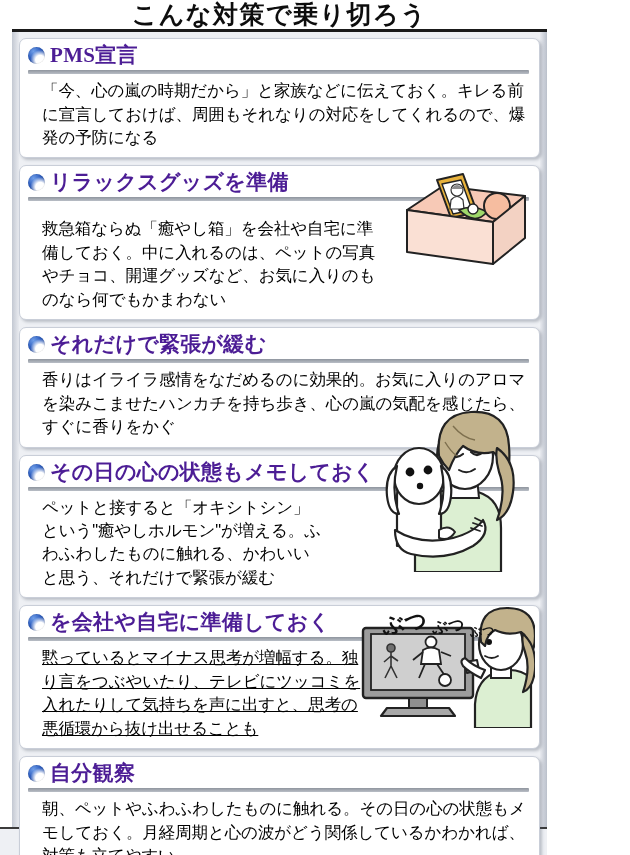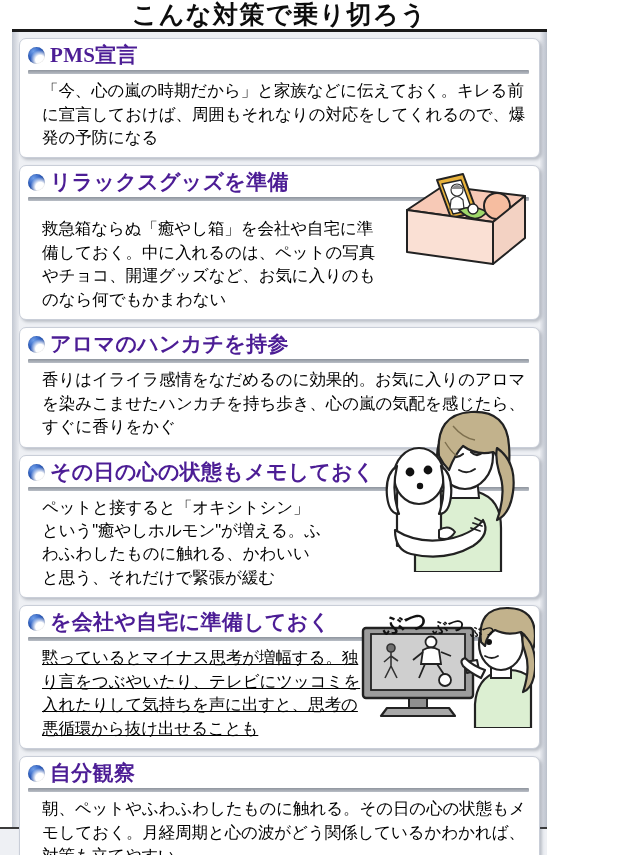--- a/index.html
+++ b/index.html
@@ -211,21 +211,21 @@
 
           <polygon points="22,40 108,52 108,94 22,82" fill="#fae0d4" stroke="#222" stroke-width="2" stroke-linejoin="round"></polygon>
           <polygon points="108,52 140,26 140,68 108,94" fill="#f3d2c3" stroke="#222" stroke-width="2" stroke-linejoin="round"></polygon>
         </svg>
       </div>
     </div>
 
     <div class="card">
       <div class="card-head">
         <span class="bullet"></span>
-        <span class="card-title">アロマのハンカチを持参</span>
+        <span class="card-title">それだけで緊張が緩む</span>
       </div>
       <div class="rule"></div>
       <div class="card-body">香りはイライラ感情をなだめるのに効果的。お気に入りのアロマを染みこませたハンカチを持ち歩き、心の嵐の気配を感じたら、すぐに香りをかぐ</div>
     </div>
 
     <div class="card raise">
       <div class="card-head">
         <span class="bullet"></span>
         <span class="card-title">その日の心の状態もメモしておく</span>
       </div>

